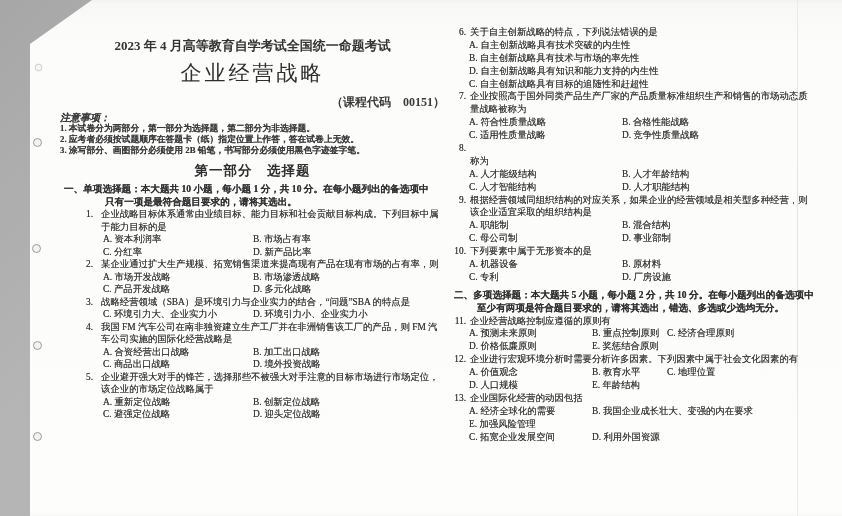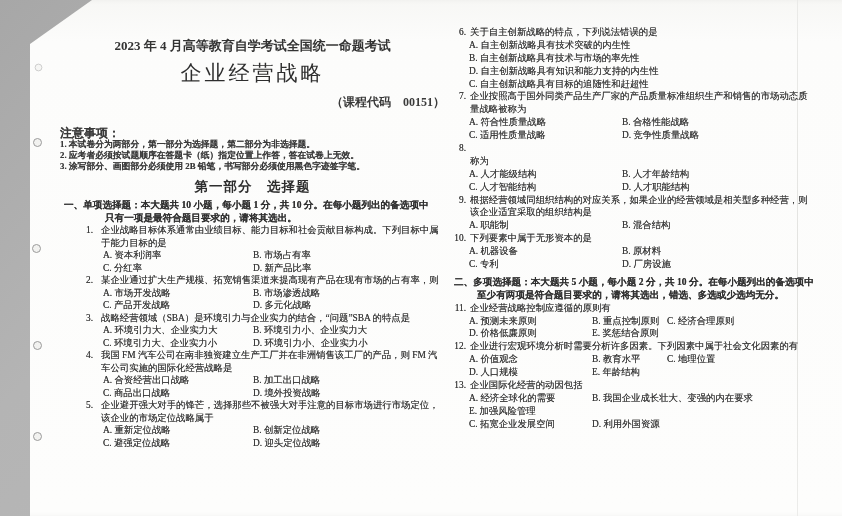--- a/index.html
+++ b/index.html
@@ -31,21 +31,21 @@
   .hole-5{left:33px;top:432px;}
 
   .col{position:absolute;top:0;}
   .col-left{left:60px;width:385px;}
   .col-right{left:453px;width:384px;}
 
   .center{text-align:center;}
   .session-title{margin-top:38px;font-size:13px;line-height:15px;font-weight:bold;color:#333;}
   .exam-title{margin-top:8px;font-size:21px;line-height:25px;font-weight:normal;letter-spacing:3px;color:#2e2e2e;}
   .course-code{margin-top:9px;font-size:12px;line-height:14px;font-weight:bold;text-align:right;}
-  .notice-title{margin-top:19px;font-size:12px;line-height:11px;font-weight:bold;}
+  .notice-title{margin-top:3px;font-size:10px;line-height:11px;font-weight:bold;font-style:italic;}
   .notice-line{font-size:8.8px;line-height:10.8px;font-weight:bold;white-space:nowrap;}
   .part1-title{margin-top:8px;font-size:13.5px;line-height:16px;font-weight:bold;letter-spacing:1px;color:#2e2e2e;}
 
   .q-area{margin-top:4px;}
   .col-right .q-area{margin-top:26px;}
   .q-line{position:relative;height:12.5px;white-space:nowrap;}
   .col-right .q-line{height:12.9px;}
   .q-line span{position:absolute;top:0;font-size:9.4px;line-height:12.5px;}
   .col-right .q-line span{line-height:12.9px;}
 
@@ -126,24 +126,20 @@
             <span class="opt-0">C. 产品开发战略</span>
             <span class="opt-1">D. 多元化战略</span>
           </div>
         </div>
         <div class="question grid-two">
           <div class="q-line">
             <span class="q-num">3.</span>
             <span class="q-stem">战略经营领域（SBA）是环境引力与企业实力的结合，“问题”SBA 的特点是</span>
           </div>
           <div class="q-line">
-            <span class="opt-0">A. 环境引力大、企业实力大</span>
-            <span class="opt-1">B. 环境引力小、企业实力大</span>
-          </div>
-          <div class="q-line">
             <span class="opt-0">C. 环境引力大、企业实力小</span>
             <span class="opt-1">D. 环境引力小、企业实力小</span>
           </div>
         </div>
         <div class="question grid-two">
           <div class="q-line">
             <span class="q-num">4.</span>
             <span class="q-stem">我国 FM 汽车公司在南非独资建立生产工厂并在非洲销售该工厂的产品，则 FM 汽</span>
           </div>
           <div class="q-line">
@@ -235,20 +231,24 @@
           <div class="q-line">
             <span class="q-num">9.</span>
             <span class="q-stem">根据经营领域同组织结构的对应关系，如果企业的经营领域是相关型多种经营，则</span>
           </div>
           <div class="q-line">
             <span class="q-stem">该企业适宜采取的组织结构是</span>
           </div>
           <div class="q-line">
             <span class="opt-0">A. 职能制</span>
             <span class="opt-1">B. 混合结构</span>
+          </div>
+          <div class="q-line">
+            <span class="opt-0">C. 母公司制</span>
+            <span class="opt-1">D. 事业部制</span>
           </div>
         </div>
         <div class="question grid-two">
           <div class="q-line">
             <span class="q-num">10.</span>
             <span class="q-stem">下列要素中属于无形资本的是</span>
           </div>
           <div class="q-line">
             <span class="opt-0">A. 机器设备</span>
             <span class="opt-1">B. 原材料</span>

